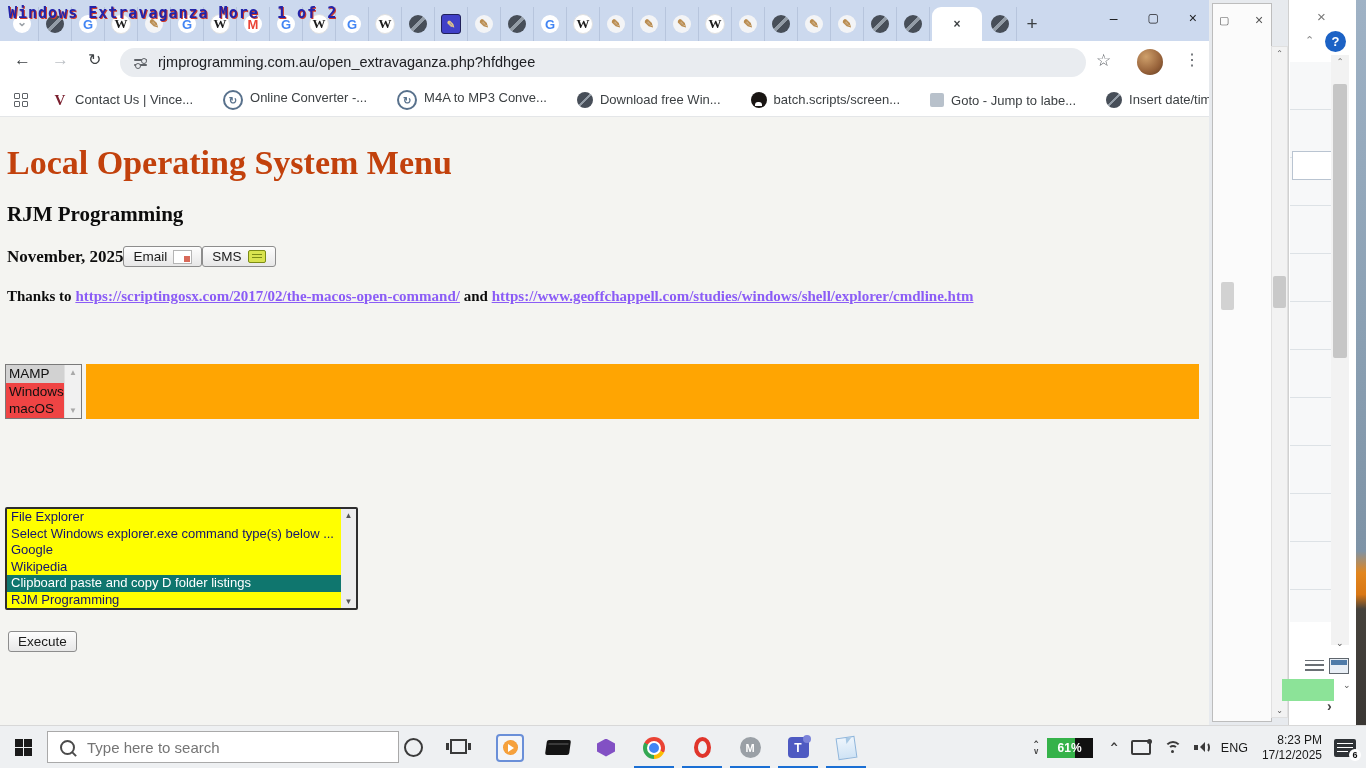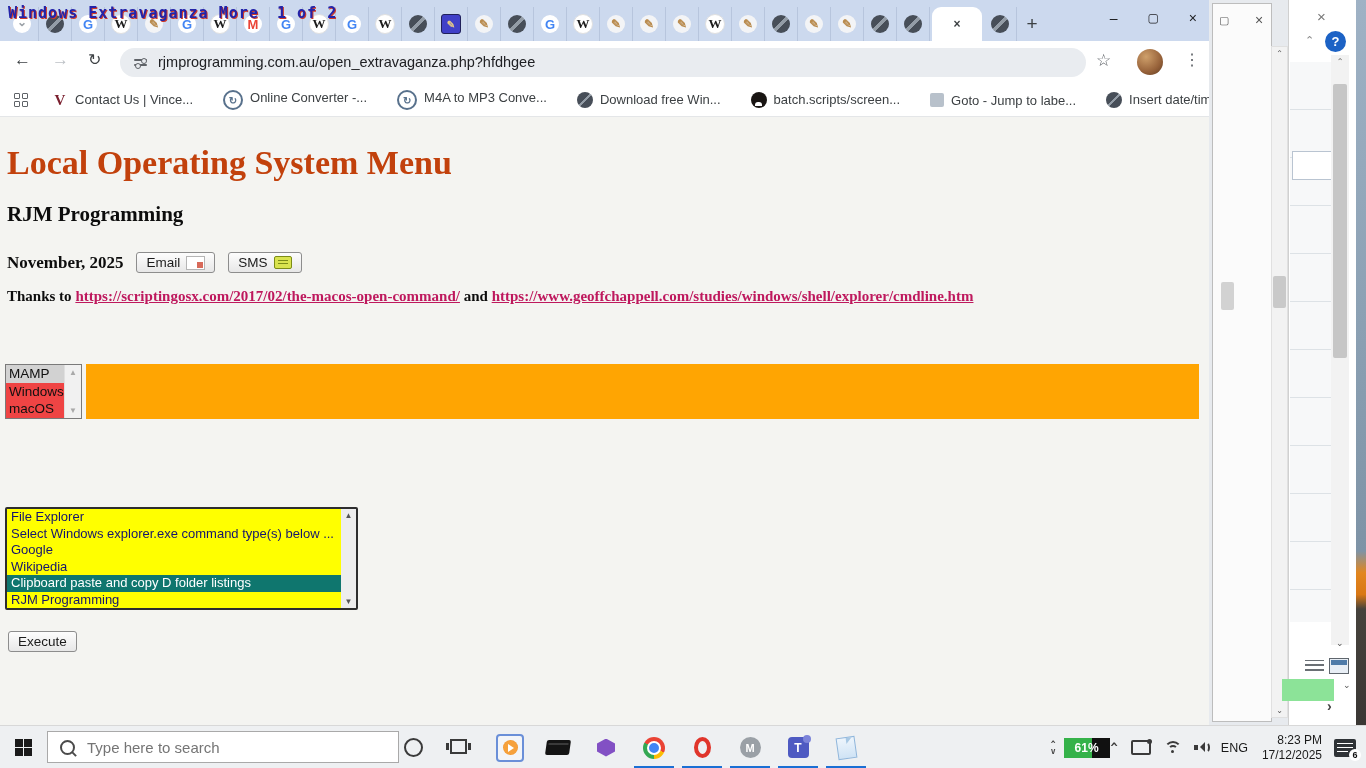--- a/index.html
+++ b/index.html
@@ -70,30 +70,30 @@
   .bmi-conv::before{content:"↻";font-size:10px;font-weight:700}
   .bmi-globe{background:linear-gradient(135deg,#474e58 44%,#939ca6 44% 56%,#474e58 56%)}
   .bmi-github{background:#191513}
   .bmi-github::before{content:"";width:7px;height:4px;background:#fff;border-radius:3px 3px 0 0;margin-top:7px}
   .bmi-square{border-radius:2px;background:#b8c1cb;width:14px;height:14px}
   .bm-overflow{margin-left:auto;margin-right:20px;font-size:17px;color:#3c4043}
   
   .content{position:absolute;left:0;top:117px;width:1209px;height:608px;background:#f4f4f1;font-family:"Liberation Serif",serif}
   .pg-h1{position:absolute;left:7px;top:27px;margin:0;font-size:34px;font-weight:700;color:#c2410c}
   .pg-h2{position:absolute;left:7px;top:85px;margin:0;font-size:21px;font-weight:700;color:#0d0d0d}
-  .daterow{position:absolute;left:7px;top:135px;display:flex;align-items:center;gap:13px}
+  .daterow{position:absolute;left:7px;top:129px;display:flex;align-items:center;}
   .datetext{font-size:17px;font-weight:700;color:#0d0d0d}
   .btn{display:inline-flex;align-items:center;gap:6px;background:linear-gradient(#fdfdfd,#e7e7e7);
        border:1px solid #8d8d8d;border-radius:3px;padding:2px 9px;font:13.5px "Liberation Sans",sans-serif;color:#1b1b1b}
   .ic-mail{width:17px;height:12px;background:#fff;border:1px solid #b5b5b5;position:relative;display:inline-block}
   .ic-mail::after{content:"";position:absolute;right:1px;bottom:1px;width:6px;height:6px;background:#d86a5a}
   .ic-sms{width:16px;height:11px;background:#d9e34f;border:1px solid #7c8c17;border-radius:2px;position:relative;display:inline-block}
   .ic-sms::after{content:"";position:absolute;left:3px;top:3px;right:3px;height:1px;background:#7c8c17;box-shadow:0 3px 0 #7c8c17}
   .thanks{position:absolute;left:7px;top:171px;font-size:15px;font-weight:700;color:#0d0d0d;white-space:nowrap}
-  .thanks a{color:#be185d;text-decoration:underline}
+  .thanks a{color:#8b5cf6;text-decoration:underline}
   
   .os-select{position:absolute;left:5px;top:247px;width:77px;height:55px;background:#ef4444;
              border:1px solid #7a7a7a;display:flex;font-family:"Liberation Sans",sans-serif;box-sizing:border-box}
   .os-opts{flex:1;overflow:hidden}
   .os-opt{height:17.6px;line-height:17.6px;font-size:13.5px;padding-left:3px;color:#101010;white-space:nowrap}
   .os-opt.selected{background:#d2d2d2}
   .sbar{width:17px;background:#f1f1f1;border-left:1px solid #e0e0e0;display:flex;flex-direction:column;
         justify-content:space-between;align-items:center;padding:3px 0;box-sizing:border-box;font-size:8px;color:#a9a9a9}
   
   .orange{position:absolute;left:86px;top:247px;width:1113px;height:55px;background:#ffa502}
@@ -171,21 +171,21 @@
   .app-mcircle{width:21px;height:21px;border-radius:50%;background:#9aa0a6;color:#fff;font:700 11px "Liberation Sans",sans-serif}
   .app-mcircle::before{content:"M"}
   .app-teams{width:21px;height:21px;border-radius:4px;background:#4e5ac2;color:#fff;font:700 12px "Liberation Sans",sans-serif}
   .app-teams::before{content:"T"}
   .app-teams::after{content:"";position:absolute;right:-2px;top:-2px;width:8px;height:8px;border-radius:50%;background:#7b83d9}
   .app-folder{width:17px;height:20px;background:linear-gradient(#eef5fc,#cfe3f5);border:1px solid #8fb6dc;transform:rotate(-8deg)}
   .app-folder::after{content:"";position:absolute;right:2px;top:0;border-left:6px solid #a8c8e4;border-bottom:6px solid transparent}
   .tray{position:absolute;right:2px;top:0;height:43px;display:flex;align-items:center}
   .tray-stack{display:flex;flex-direction:column;align-items:center;font:700 8px "DejaVu Sans Mono",monospace;
               color:#444;line-height:7px;margin-right:8px}
-  .battery{width:46px;height:20px;background:#111;position:relative;display:flex;align-items:center;justify-content:center;margin-right:1px}
+  .battery{width:46px;height:20px;background:#111;position:relative;display:flex;align-items:center;justify-content:center;margin-right:18px}
   .battery .fill{position:absolute;left:0;top:0;bottom:0;width:61%;background:#35b24a}
   .battery .pct{position:relative;color:#fff;font:700 12px "Liberation Sans",sans-serif}
   .tray-chev{font:700 12px "DejaVu Sans Mono",monospace;color:#3a3a3a;margin-right:13px}
   .monitor{width:16px;height:11px;border:2px solid #3a3a3a;border-radius:2px;position:relative;margin-right:13px}
   .monitor::after{content:"";position:absolute;right:-3px;top:-3px;width:5px;height:5px;border-radius:50%;background:#3a3a3a}
   .wifi{width:18px;height:13px;position:relative;overflow:hidden;margin-right:12px}
   .wifi::before{content:"";position:absolute;left:0;top:0;width:18px;height:18px;border:2px solid #3a3a3a;border-radius:50%;
     border-bottom-color:transparent;border-left-color:transparent;border-right-color:transparent;transform:rotate(0deg);box-sizing:border-box}
   .wifi::after{content:"";position:absolute;left:4px;top:4px;width:10px;height:10px;border:2px solid #3a3a3a;border-radius:50%;
     border-bottom-color:transparent;border-left-color:transparent;border-right-color:transparent;box-sizing:border-box}

